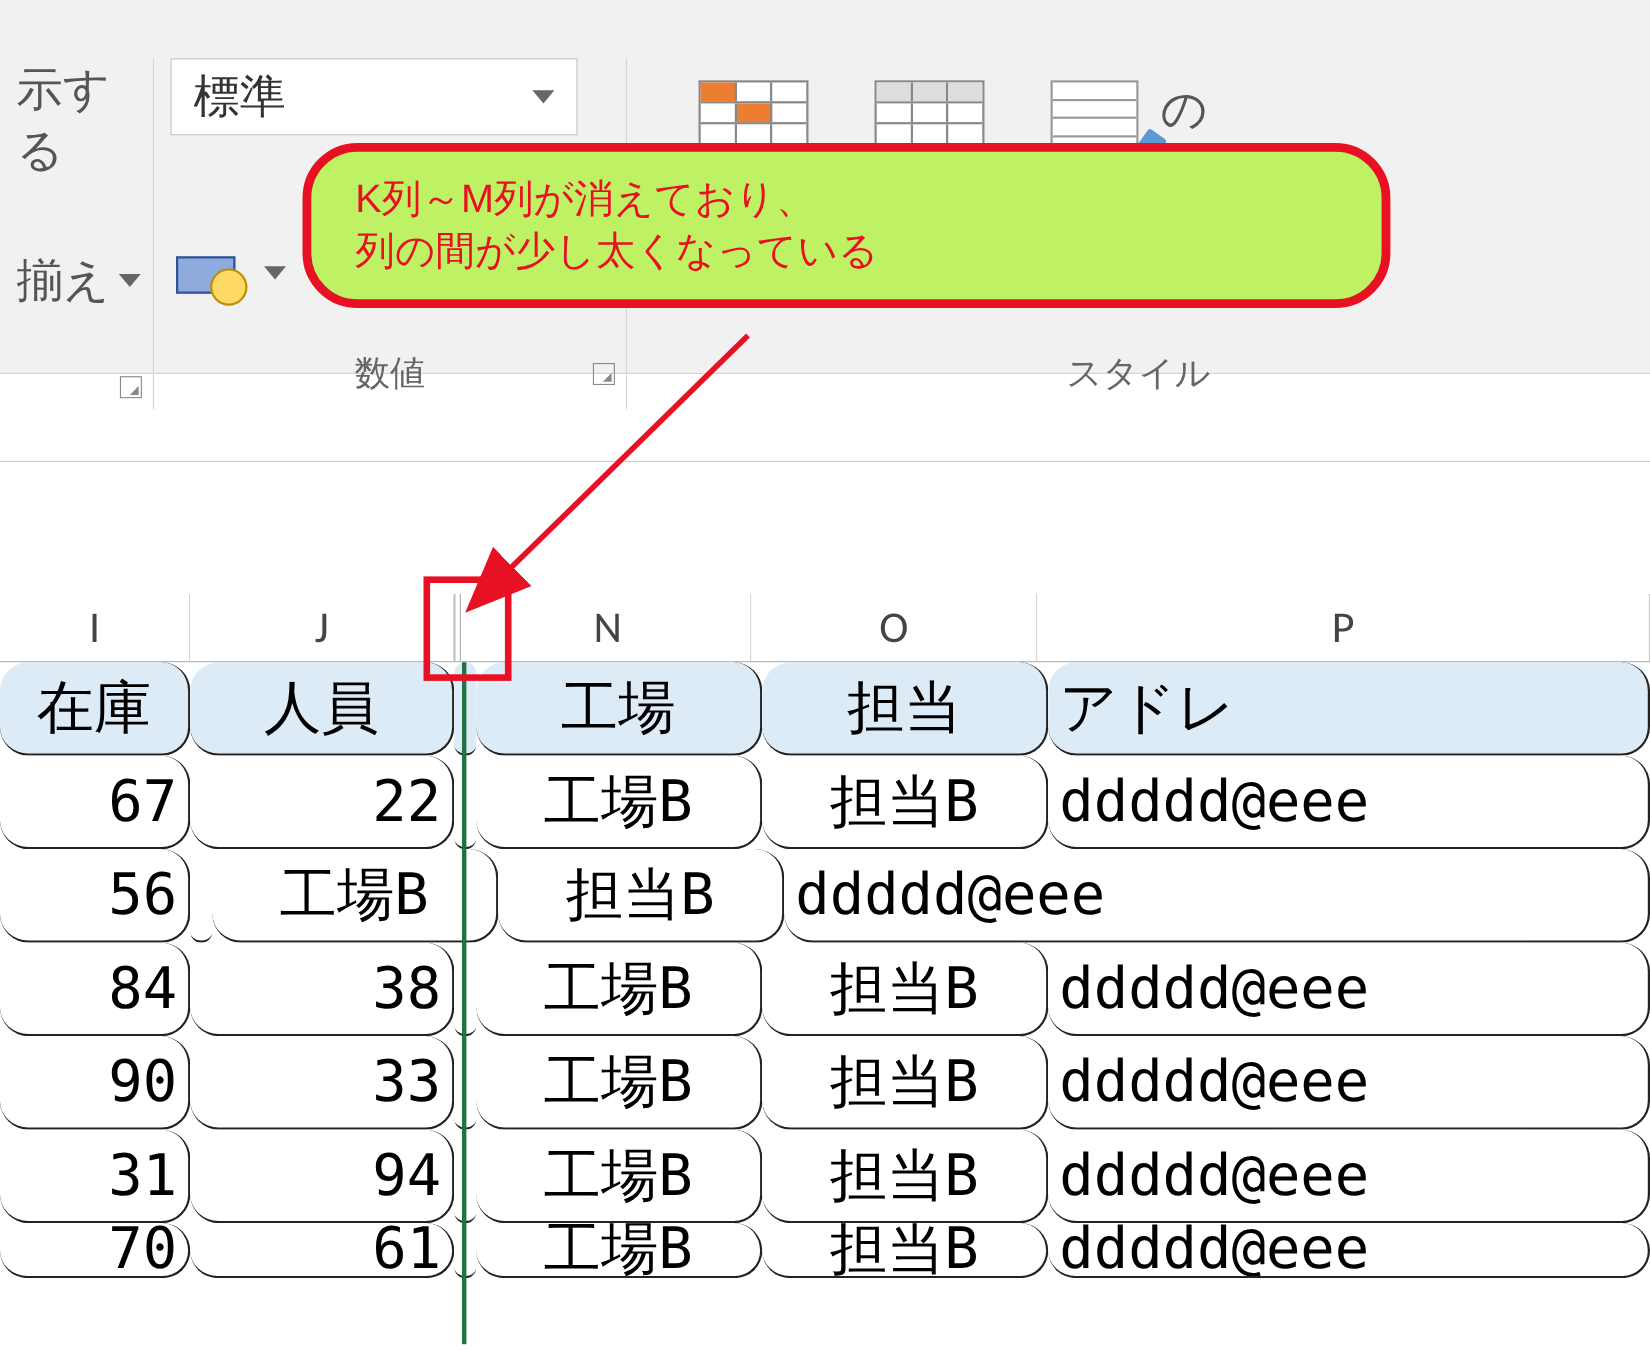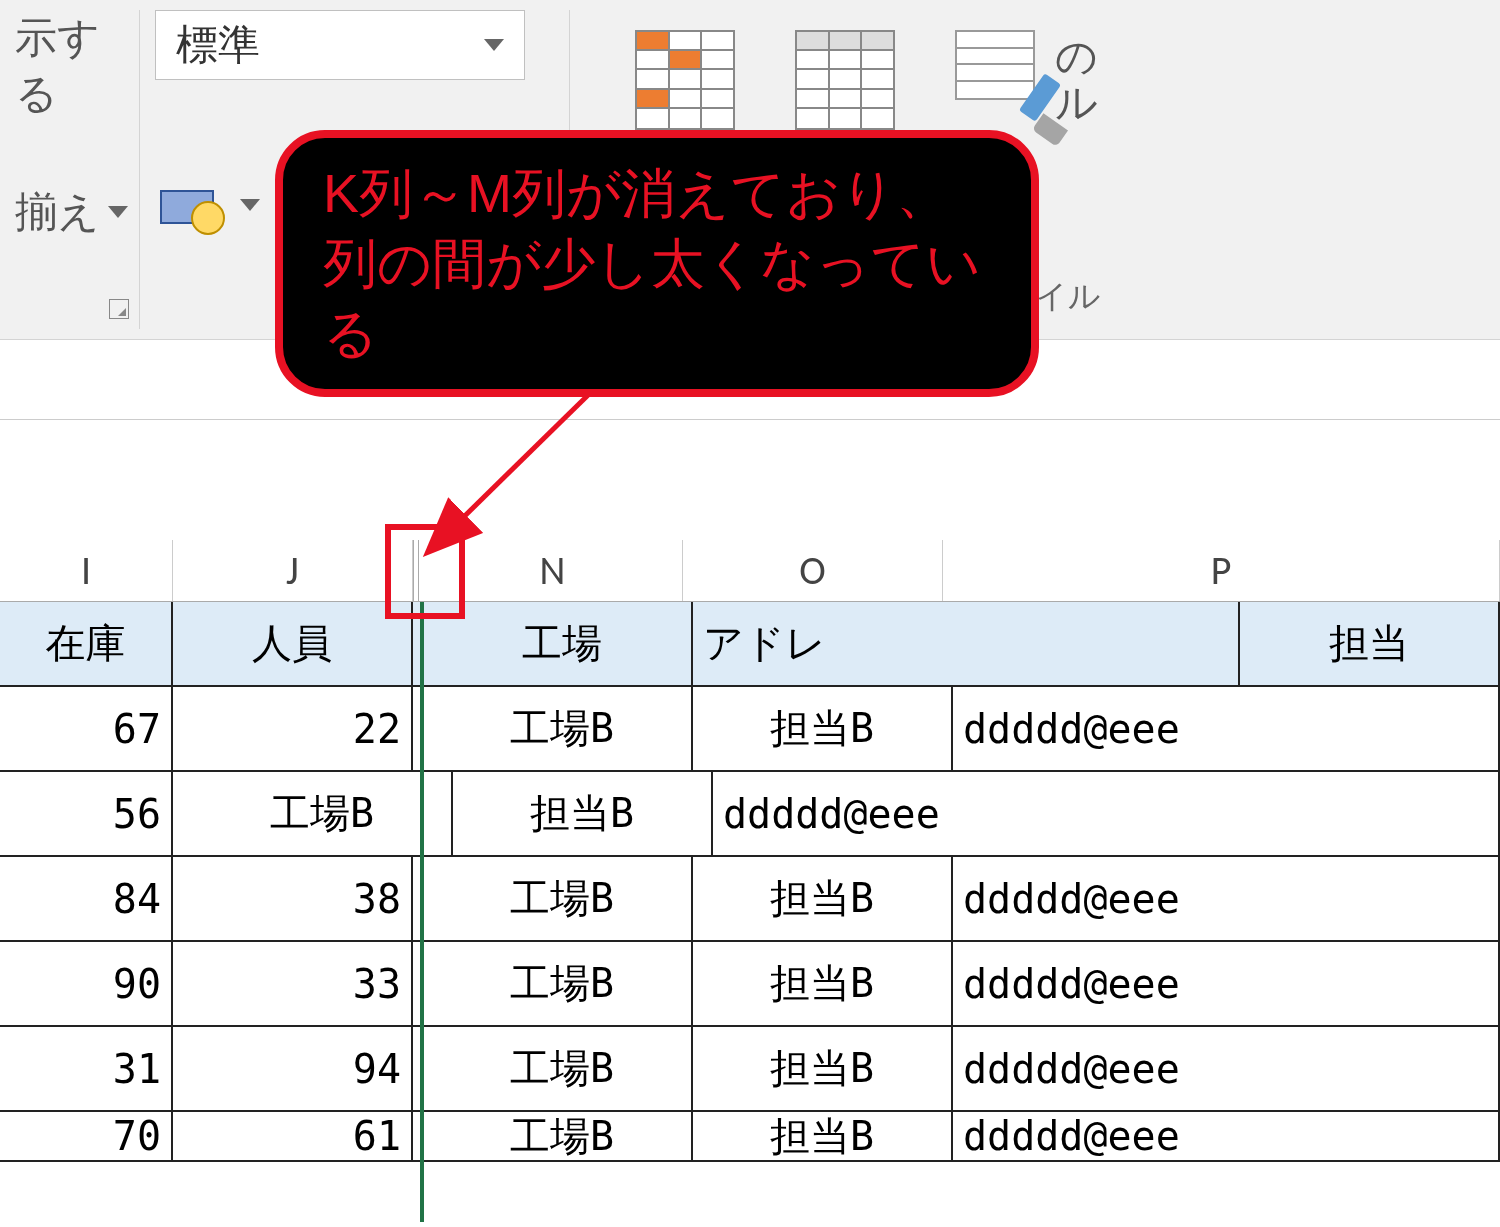--- a/index.html
+++ b/index.html
@@ -28,20 +28,21 @@
       position: relative;
     }
     
     .ribbon-group {
       display: flex;
       flex-direction: column;
       height: 100%;
       position: relative;
       padding: 0 15px;
       border-right: 1px solid #d4d4d4;
+      margin-top: 43px;
     }
     
     .ribbon-group:last-child { border-right: none; }
     
     .group-content {
       flex: 1;
       display: flex;
       flex-direction: column;
       gap: 15px;
     }
@@ -201,27 +202,27 @@
       display: flex;
       flex-direction: column;
       line-height: 1.1;
     }
     
     
     .annotation {
       position: absolute;
       top: 130px;
       left: 275px;
-      width: 764px;
-      background: #000000;
+      width: 989px;
+      background: #bef264;
       border: 8px solid #e81123;
       border-radius: 50px;
       padding: 20px 40px;
       color: #e81123;
-      font-size: 54px;
+      font-size: 36px;
       line-height: 1.3;
       z-index: 100;
     }
     
     .arrow-line {
       position: absolute;
       z-index: 99;
       overflow: visible;
     }
     
@@ -278,26 +279,27 @@
       display: flex;
       height: 85px;
     }
     
     .cell-data {
       border-right: 2px solid #222;
       border-bottom: 2px solid #222;
       display: flex;
       align-items: center;
       justify-content: center;
-      font-size: 40px;
+      font-size: 52px;
       font-family: "MS PGothic", "MS Gothic", monospace;
       color: #000;
       padding: 0 10px;
       overflow: hidden;
       white-space: nowrap;
+      border-radius: 26px;
     }
     
     .cell-data.left { justify-content: flex-start; }
     .cell-data.right { justify-content: flex-end; }
     
     .header-row .cell-data {
       background: #ddebf7;
       font-family: "Yu Gothic", sans-serif;
     }
     
@@ -464,22 +466,22 @@
     <div class="col-header w-n">N</div>
     <div class="col-header w-o">O</div>
     <div class="col-header w-p">P</div>
   </div>
 
   <div class="data-row header-row">
     <div class="cell-data w-i">在庫</div>
     <div class="cell-data w-j">人員</div>
     <div class="cell-data" style="width:10px;border-right:none;"></div>
     <div class="cell-data w-n">工場</div>
+    <div class="cell-data w-o">担当</div>
     <div class="cell-data w-p left">アドレ</div>
-    <div class="cell-data w-o">担当</div>
   </div>
 
   <div id="rows-container">
       <div class="data-row">
         <div class="cell-data w-i right">67</div>
         <div class="cell-data w-j right">22</div>
         <div class="cell-data" style="width:10px;border-right:none;"></div>
         <div class="cell-data w-n">工場B</div>
         <div class="cell-data w-o">担当B</div>
         <div class="cell-data w-p left">ddddd@eee</div>

